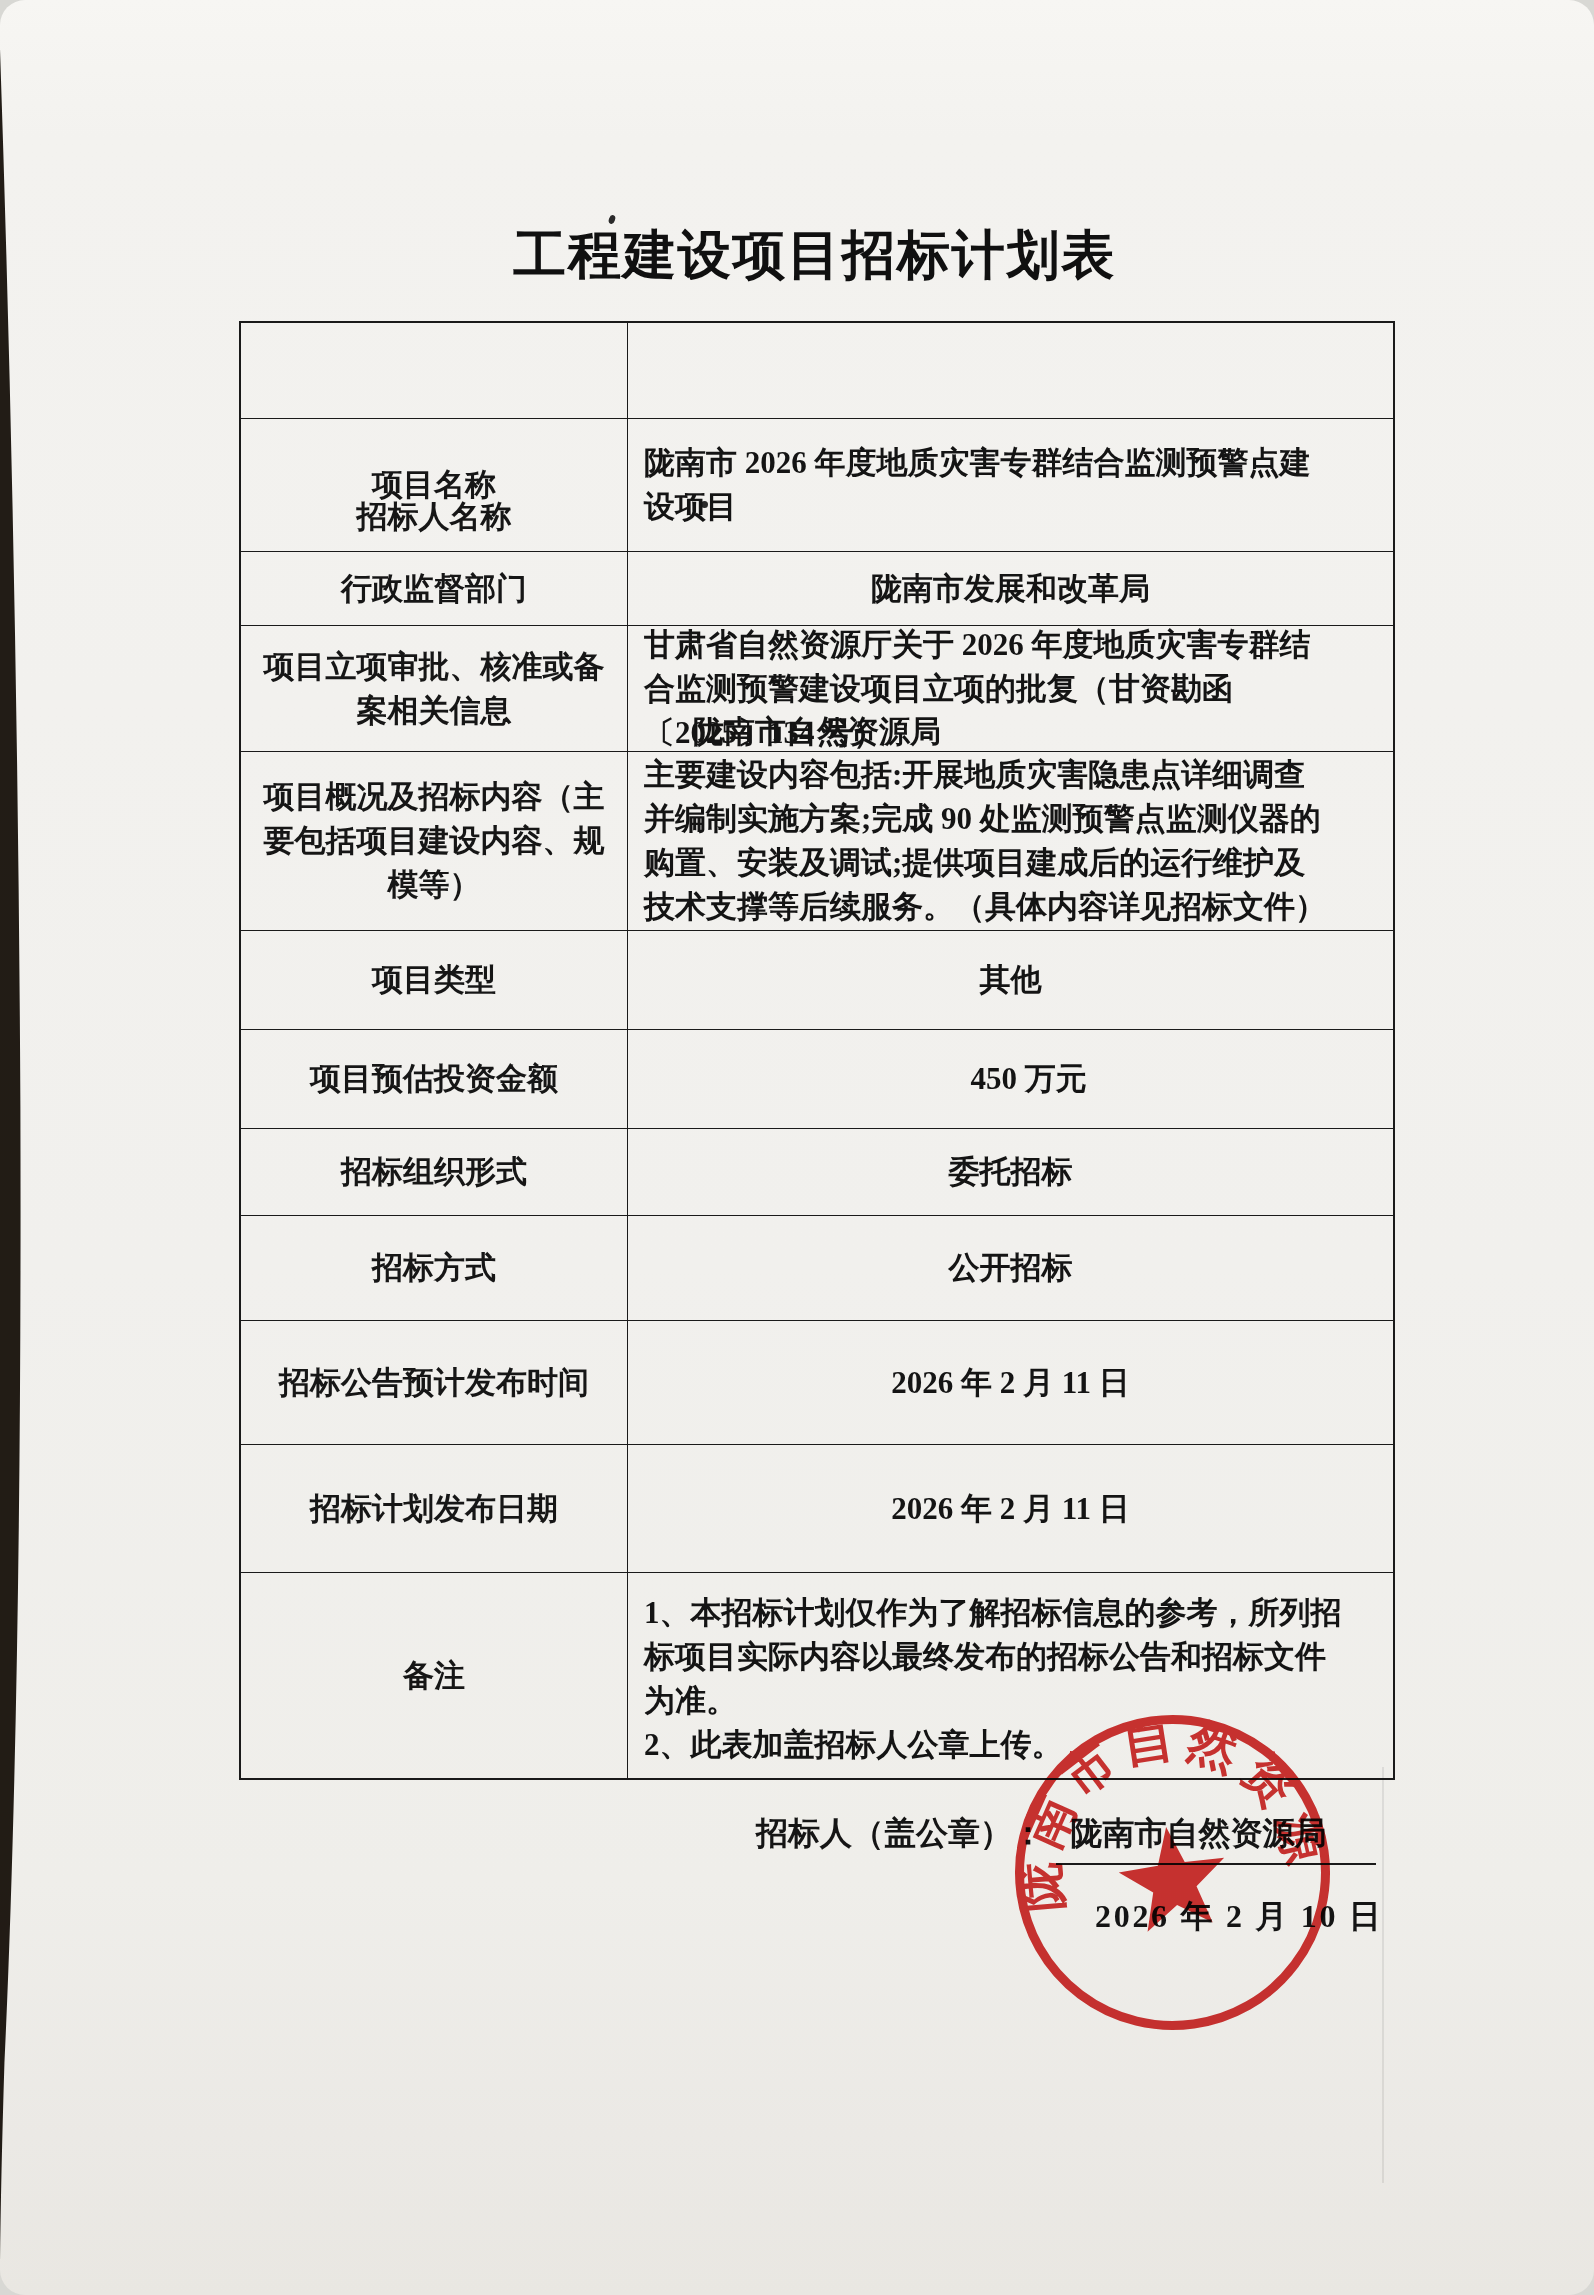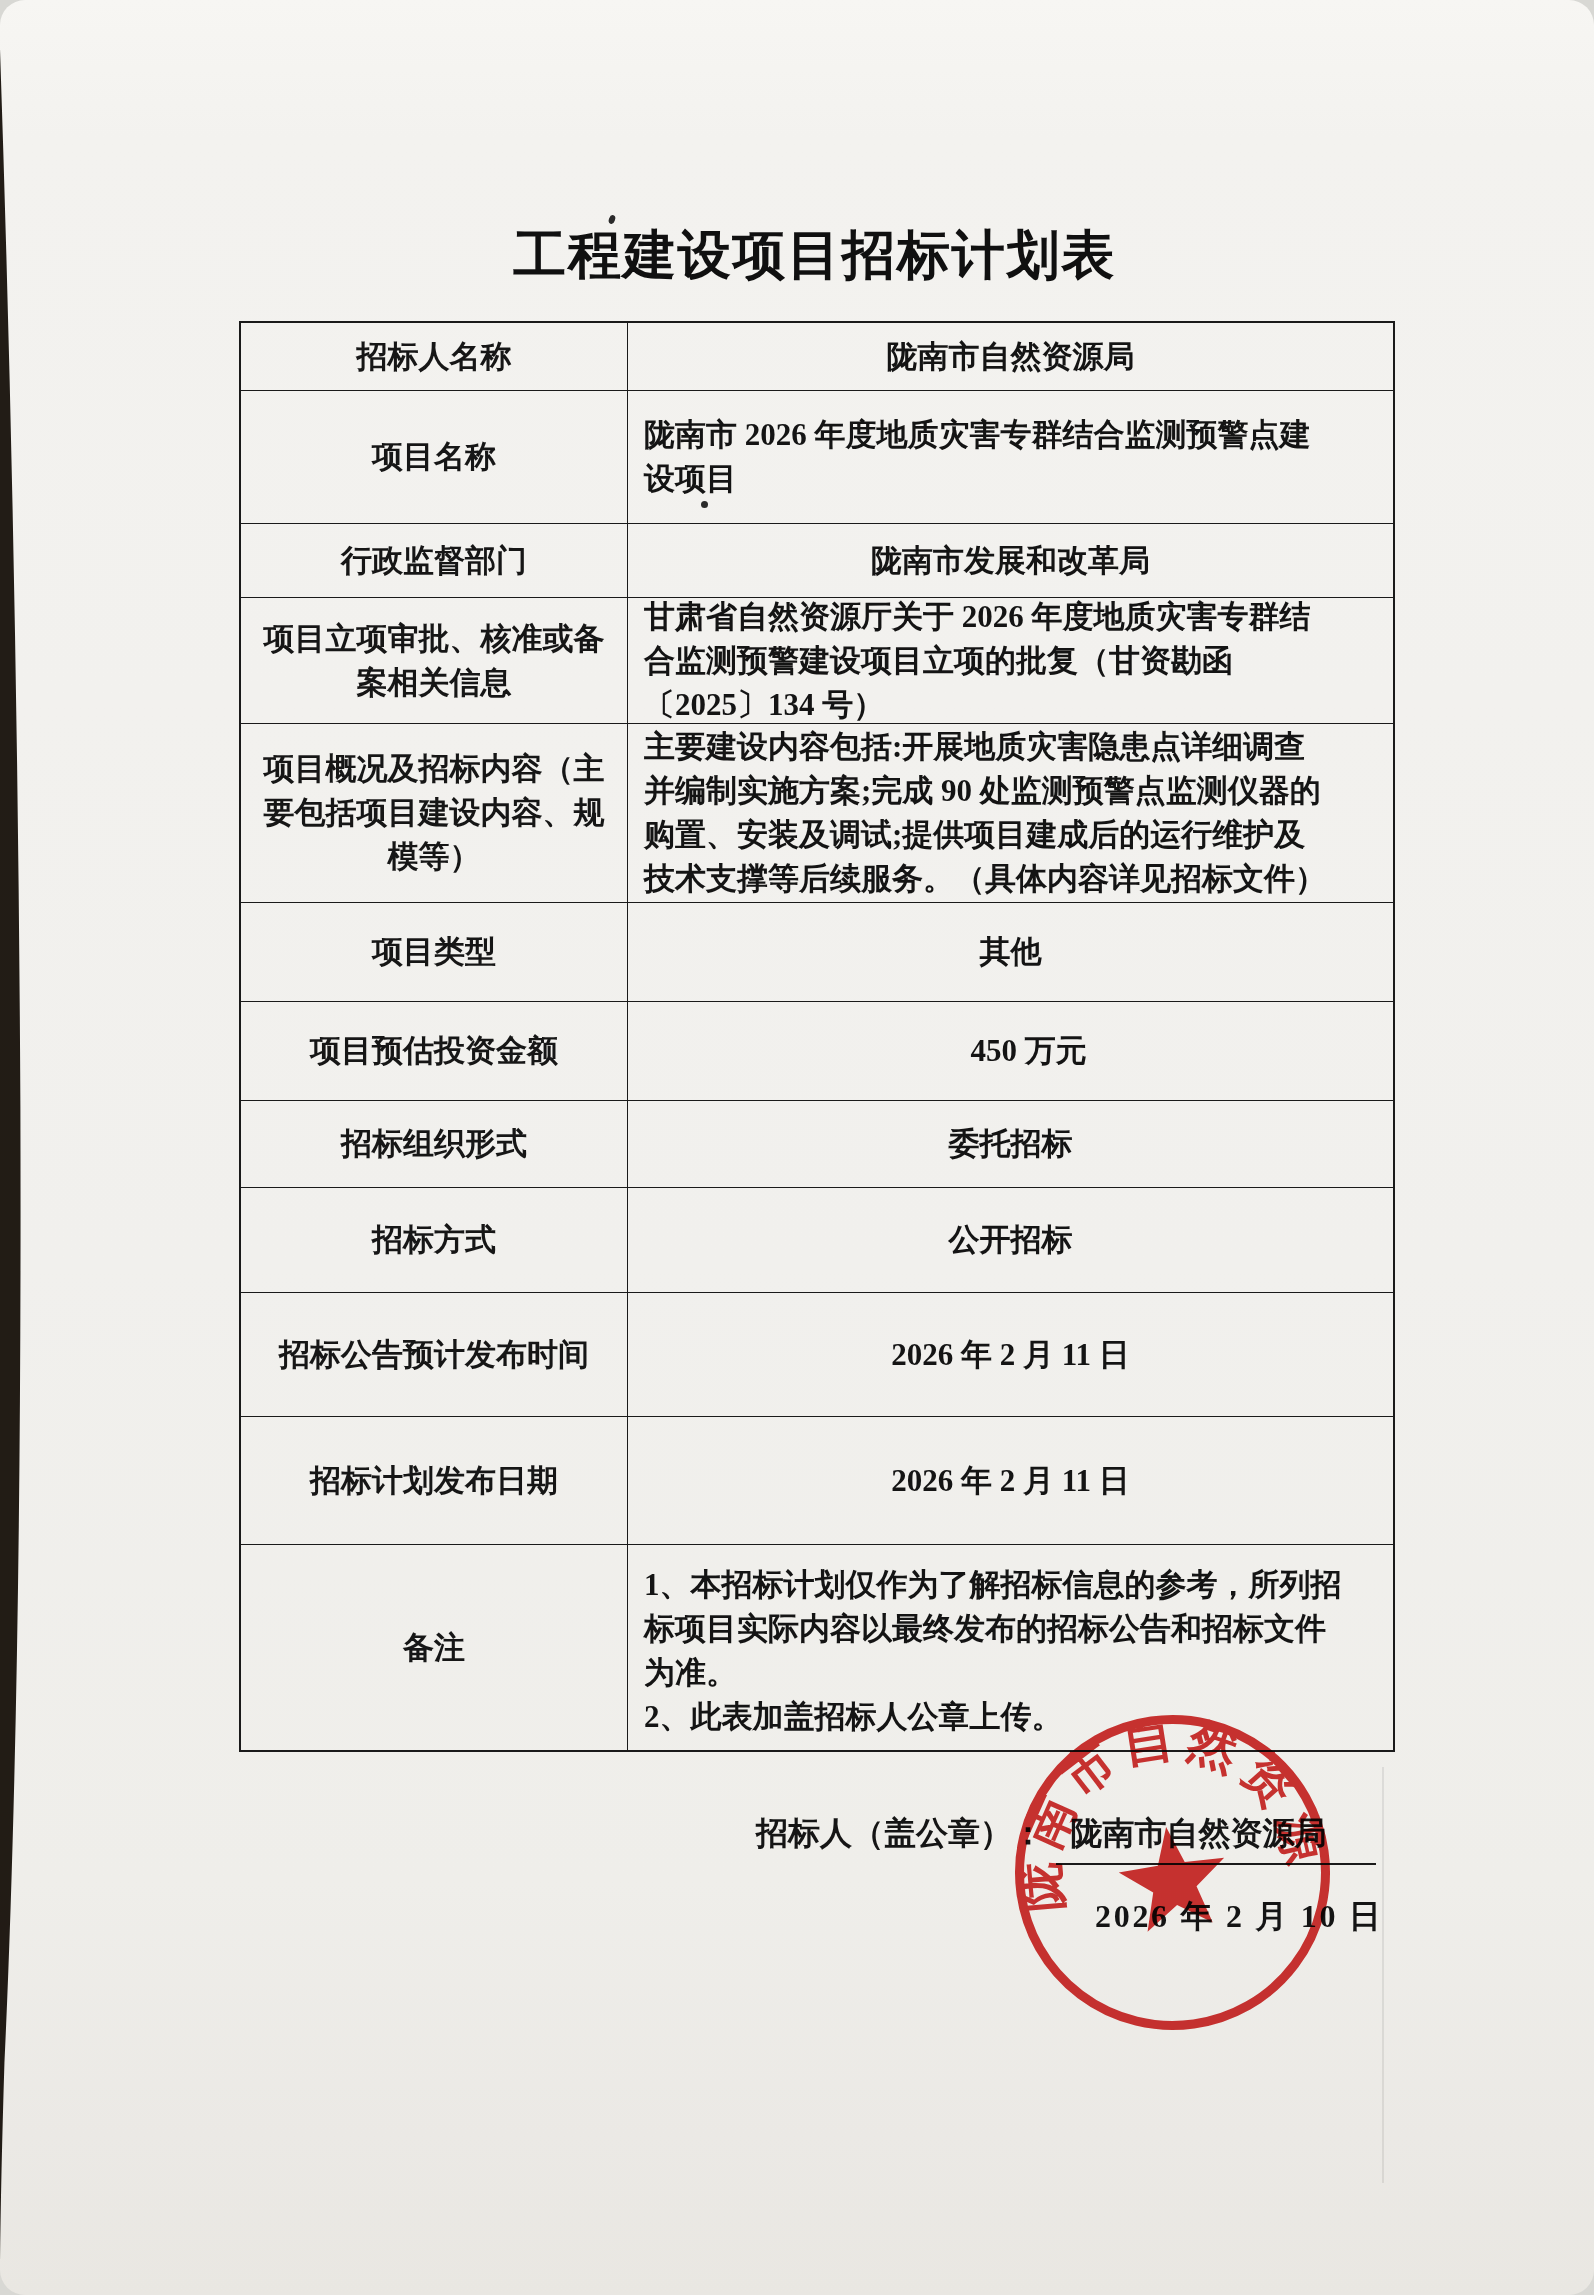--- a/index.html
+++ b/index.html
@@ -51,21 +51,21 @@
   .cv{
     flex:1;
     display:flex;align-items:center;justify-content:center;
     text-align:center;
     padding:0 17.7px;box-sizing:border-box;
     font-size:31px;font-weight:600;line-height:44px;color:#141414;
   }
   .cv.left{justify-content:flex-start;text-align:left;padding:0 58px 0 16px;}
   .cv.block{display:block;padding:17.7px 46px 0 16px;}
   .cv.block p{margin:0;}
-  .r1{height:68px;} .r2{height:133px;} .r3{height:74px;} .r4{height:126px;}
+  .r1{height:96px;flex-direction:column;} .r2{height:133px;} .r3{height:74px;} .r4{height:126px;}
   .r5{height:179px;} .r6{height:99px;} .r7{height:99px;gap:36px;} .r8{height:87px;justify-content:center;}
   .r9{height:105px;justify-content:flex-end;} .r10{height:124px;} .r11{height:128px;} .r12{height:205px;}
 
   .sig{
     position:absolute;left:756px;top:1812px;z-index:3;
     font-size:32px;font-weight:700;color:#151515;white-space:nowrap;
   }
   .sig .org{
     display:inline-block;
     margin-left:12.4px;

